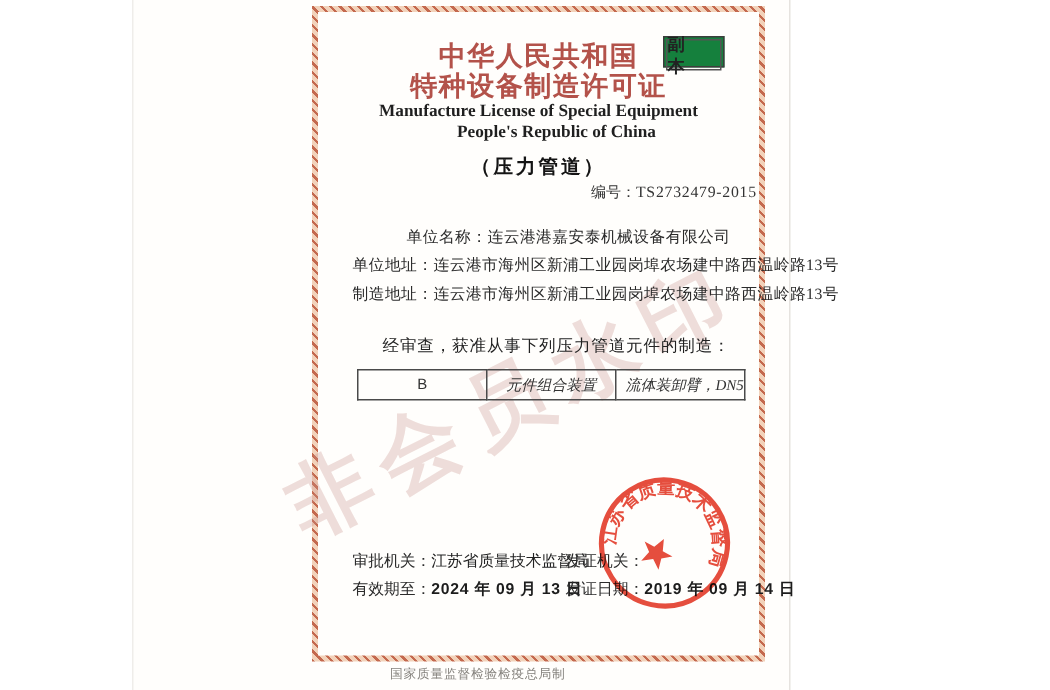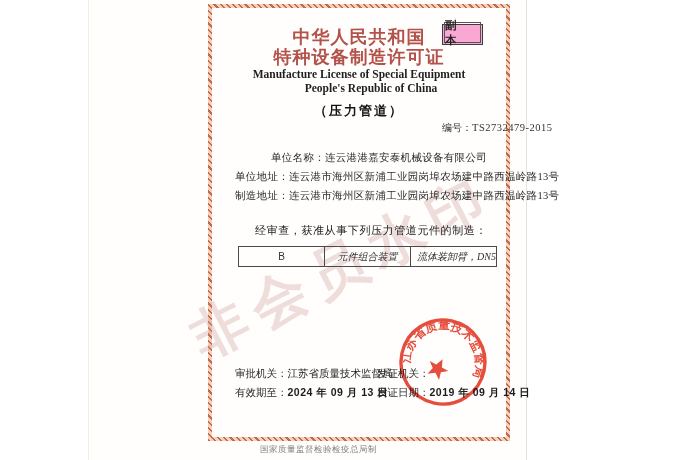--- a/index.html
+++ b/index.html
@@ -26,21 +26,21 @@
   .center-band{left:208px;width:302px;text-align:center;}
   .title-cn{
     font-family:"Liberation Sans", sans-serif;font-weight:bold;
     color:#b3524a;font-size:18px;letter-spacing:1px;line-height:20px;
   }
   .title-en{
     font-family:"Liberation Serif", serif;font-weight:bold;
     color:#1f1f1f;font-size:11.5px;line-height:13px;
   }
   .scope{font-size:13px;color:#141414;font-weight:600;letter-spacing:2px;}
-  .license-no{font-size:10px;color:#333;margin-left:48px;}
+  .license-no{font-size:10px;color:#333;}
   .license-no .val{font-family:"Liberation Serif", serif;font-size:10.5px;letter-spacing:0.5px;}
   .fieldline{font-size:10.5px;color:#2b2b2b;letter-spacing:0.3px;white-space:nowrap;}
   .note{font-size:11px;color:#222;font-weight:400;letter-spacing:0.6px;}
   table.lic{
     border-collapse:collapse;table-layout:fixed;
     font-size:10px;color:#333;
   }
   table.lic td{
     border:1px solid #4a4a4a;text-align:center;vertical-align:middle;
     padding:0 3px;overflow:hidden;white-space:nowrap;
@@ -55,22 +55,22 @@
     font-family:"Liberation Sans", sans-serif;font-weight:700;
     color:#1c1c1c;letter-spacing:0.5px;
   }
   .footer-line{
     left:100px;width:437px;text-align:center;
     font-size:8.5px;color:#85827d;letter-spacing:0.5px;z-index:3;
   }
   .badge{
     left:442px;top:24px;width:41px;height:21px;
     border:1.6px solid #3d3d3d;box-sizing:border-box;
-    display:flex;align-items:flex-end;justify-content:center;
-    background:#f9a8d4;z-index:4;
+    display:flex;align-items:flex-start;justify-content:center;
+    background:#15803d;z-index:4;
   }
   .badge-inner{
     border:0.8px solid #555;width:100%;height:100%;margin:1px;
     display:flex;align-items:center;justify-content:center;
     font-family:"Liberation Sans", sans-serif;
     font-size:11.5px;font-weight:bold;color:#222;letter-spacing:3px;
   }
   .watermark{
     left:130px;top:232px;width:424px;height:70px;line-height:70px;
     text-align:center;white-space:nowrap;

